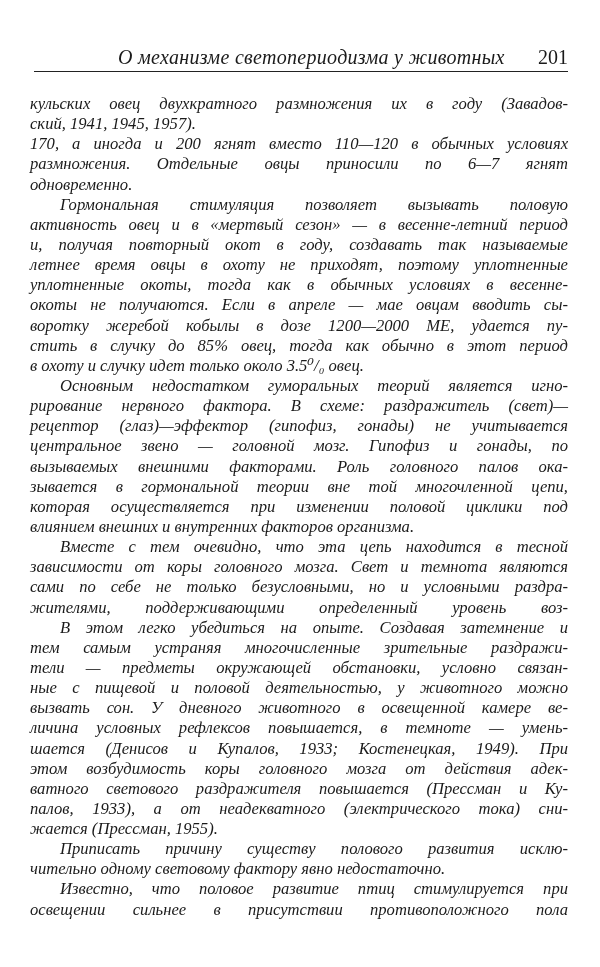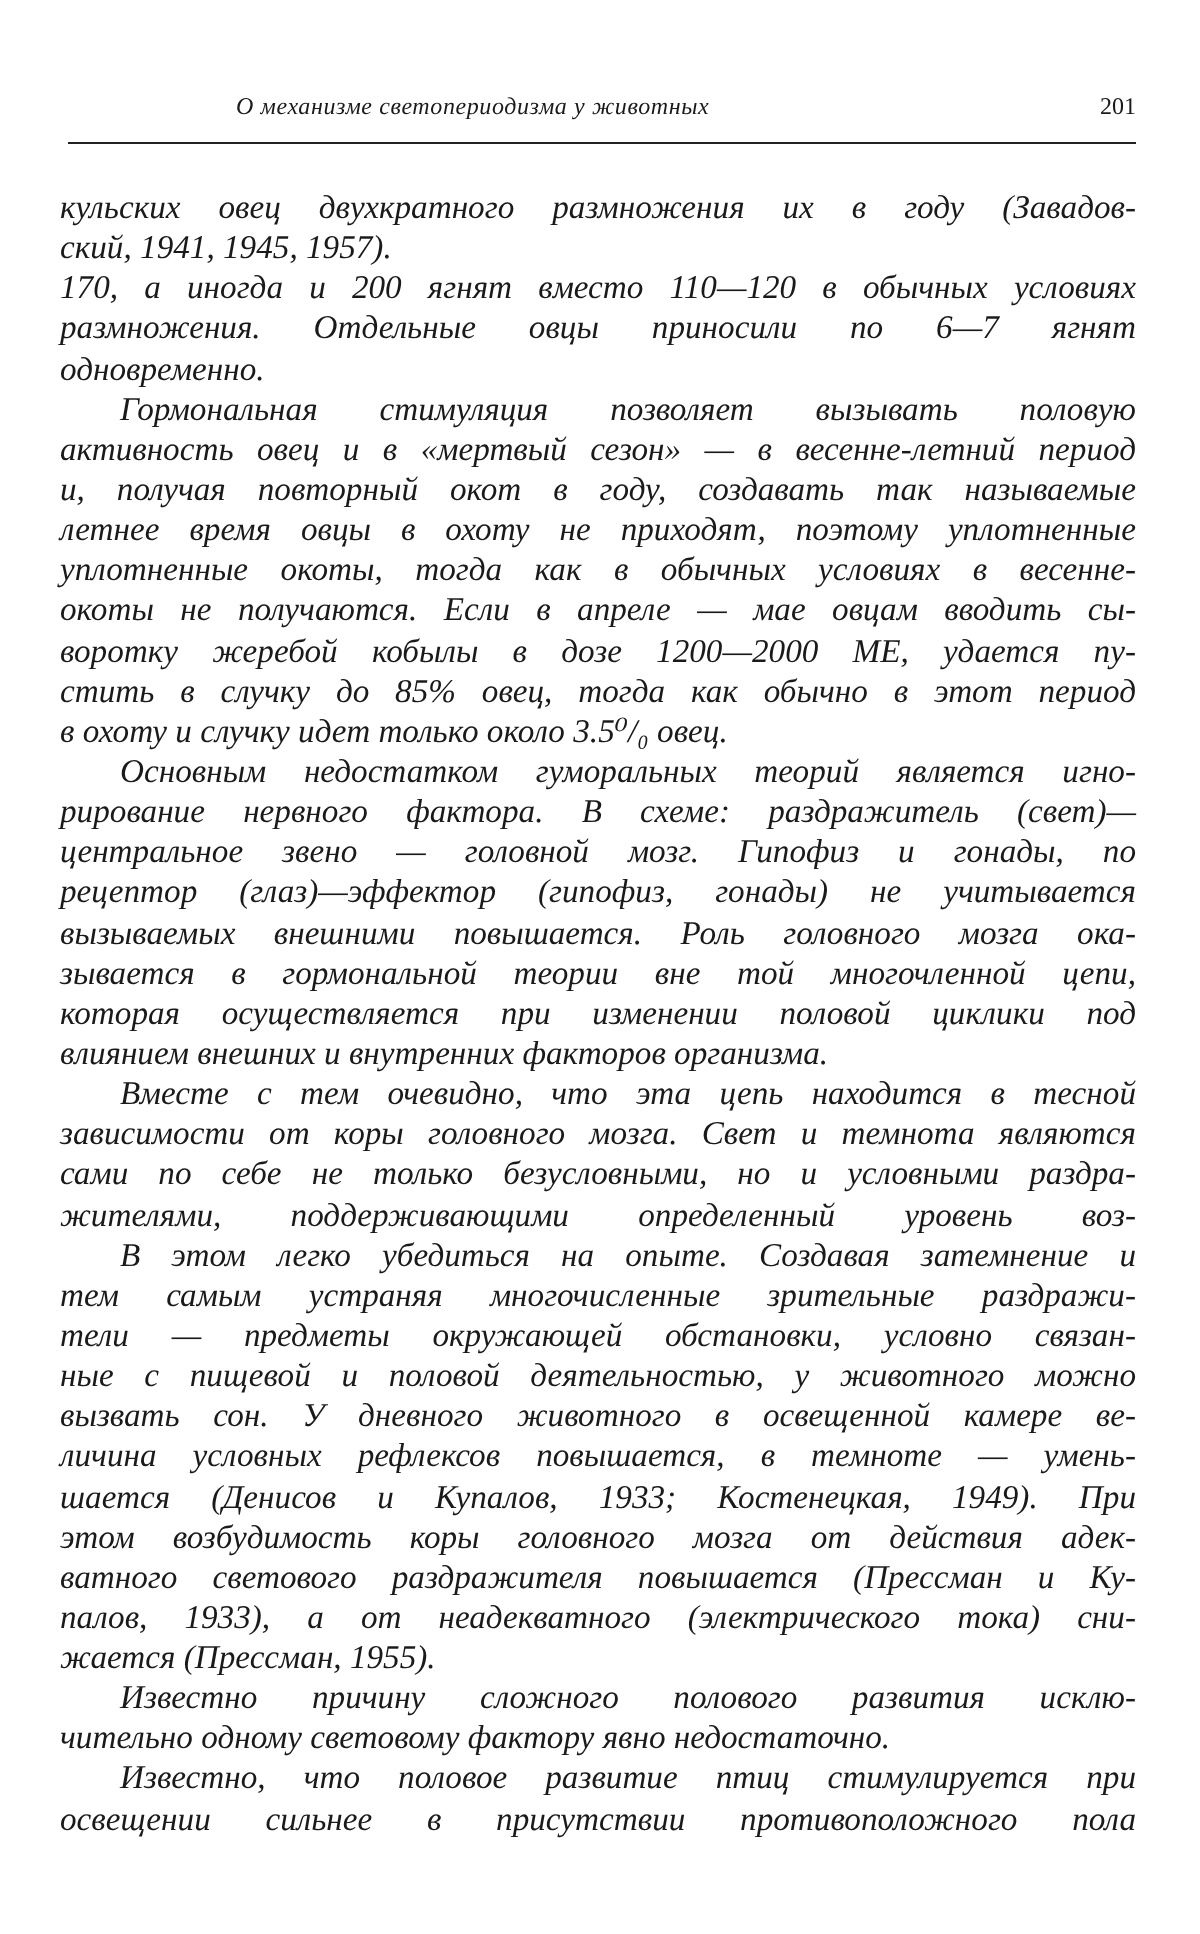--- a/index.html
+++ b/index.html
@@ -1,20 +1,20 @@
 <!DOCTYPE html>
 <html><head>
 <meta charset="utf-8">
 <style>
   html, body { margin: 0; padding: 0; background: #ffffff; }
   body { width: 600px; height: 967px; position: relative; overflow: hidden;
          font-family: "Liberation Serif", "DejaVu Serif", serif; color: #1a1a1a; }
   .page { position: absolute; left: 30px; top: 0; width: 538px; }
   .running-head { position: absolute; left: 4px; top: 46px; width: 534px; height: 22px;
-                  font-size: 12px; }
+                  font-size: 20px; }
   .running-title { position: absolute; left: 84px; top: 0; font-style: italic; letter-spacing: 0.3px; }
   .page-number { position: absolute; right: 0; top: 0; }
   .head-rule { position: absolute; left: 4px; top: 71px; width: 534px; height: 0;
                border-top: 1.5px solid #222; }
   .body-text { position: absolute; left: 0; top: 94px; width: 538px; font-size: 16.6px; }
   .line { display: block; height: 20.15px; line-height: 20.15px; text-align: justify;
           text-align-last: justify; white-space: nowrap; overflow: visible; font-style: italic; }
   .line.last { text-align-last: left; }
   .line.indent { padding-left: 30px; }
   .line span { display: inline-block; width: 100%; text-align: justify; text-align-last: inherit; white-space: normal; }
@@ -51,23 +51,23 @@
       <div class="line"><span>уплотненные окоты, тогда как в обычных условиях в весенне-</span></div>
       <div class="line"><span>окоты не получаются. Если в апреле — мае овцам вводить сы-</span></div>
       <div class="line"><span>воротку жеребой кобылы в дозе 1200—2000 МЕ, удается пу-</span></div>
       <div class="line"><span>стить в случку до 85% овец, тогда как обычно в этот период</span></div>
       <div class="line last"><span>в охоту и случку идет только около 3.5⁰/₀ овец.</span></div>
     </div>
 
     <div>
       <div class="line indent"><span>Основным недостатком гуморальных теорий является игно-</span></div>
       <div class="line"><span>рирование нервного фактора. В схеме: раздражитель (свет)—</span></div>
+      <div class="line"><span>рецептор (глаз)—эффектор (гипофиз, гонады) не учитывается</span></div>
       <div class="line"><span>центральное звено — головной мозг. Гипофиз и гонады, по</span></div>
-      <div class="line"><span>рецептор (глаз)—эффектор (гипофиз, гонады) не учитывается</span></div>
-      <div class="line"><span>вызываемых внешними повышается. Роль головного мозга ока-</span></div>
+      <div class="line"><span>вызываемых внешними факторами. Роль головного палов ока-</span></div>
       <div class="line"><span>зывается в гормональной теории вне той многочленной цепи,</span></div>
       <div class="line"><span>которая осуществляется при изменении половой циклики под</span></div>
       <div class="line last"><span>влиянием внешних и внутренних факторов организма.</span></div>
     </div>
 
     <div>
       <div class="line indent"><span>Вместе с тем очевидно, что эта цепь находится в тесной</span></div>
       <div class="line"><span>зависимости от коры головного мозга. Свет и темнота являются</span></div>
       <div class="line"><span>сами по себе не только безусловными, но и условными раздра-</span></div>
       <div class="line"><span>жителями, поддерживающими определенный уровень воз-</span></div>
@@ -81,21 +81,21 @@
       <div class="line"><span>вызвать сон. У дневного животного в освещенной камере ве-</span></div>
       <div class="line"><span>личина условных рефлексов повышается, в темноте — умень-</span></div>
       <div class="line"><span>шается (Денисов и Купалов, 1933; Костенецкая, 1949). При</span></div>
       <div class="line"><span>этом возбудимость коры головного мозга от действия адек-</span></div>
       <div class="line"><span>ватного светового раздражителя повышается (Прессман и Ку-</span></div>
       <div class="line"><span>палов, 1933), а от неадекватного (электрического тока) сни-</span></div>
       <div class="line last"><span>жается (Прессман, 1955).</span></div>
     </div>
 
     <div>
-      <div class="line indent"><span>Известно причину сложного полового развития исклю-</span></div>
+      <div class="line indent"><span>Приписать причину существу полового развития исклю-</span></div>
       <div class="line last"><span>чительно одному световому фактору явно недостаточно.</span></div>
     </div>
 
     <div>
       <div class="line indent"><span>Известно, что половое развитие птиц стимулируется при</span></div>
       <div class="line"><span>освещении сильнее в присутствии противоположного пола</span></div>
     </div>
   </div>
 </div>
 

